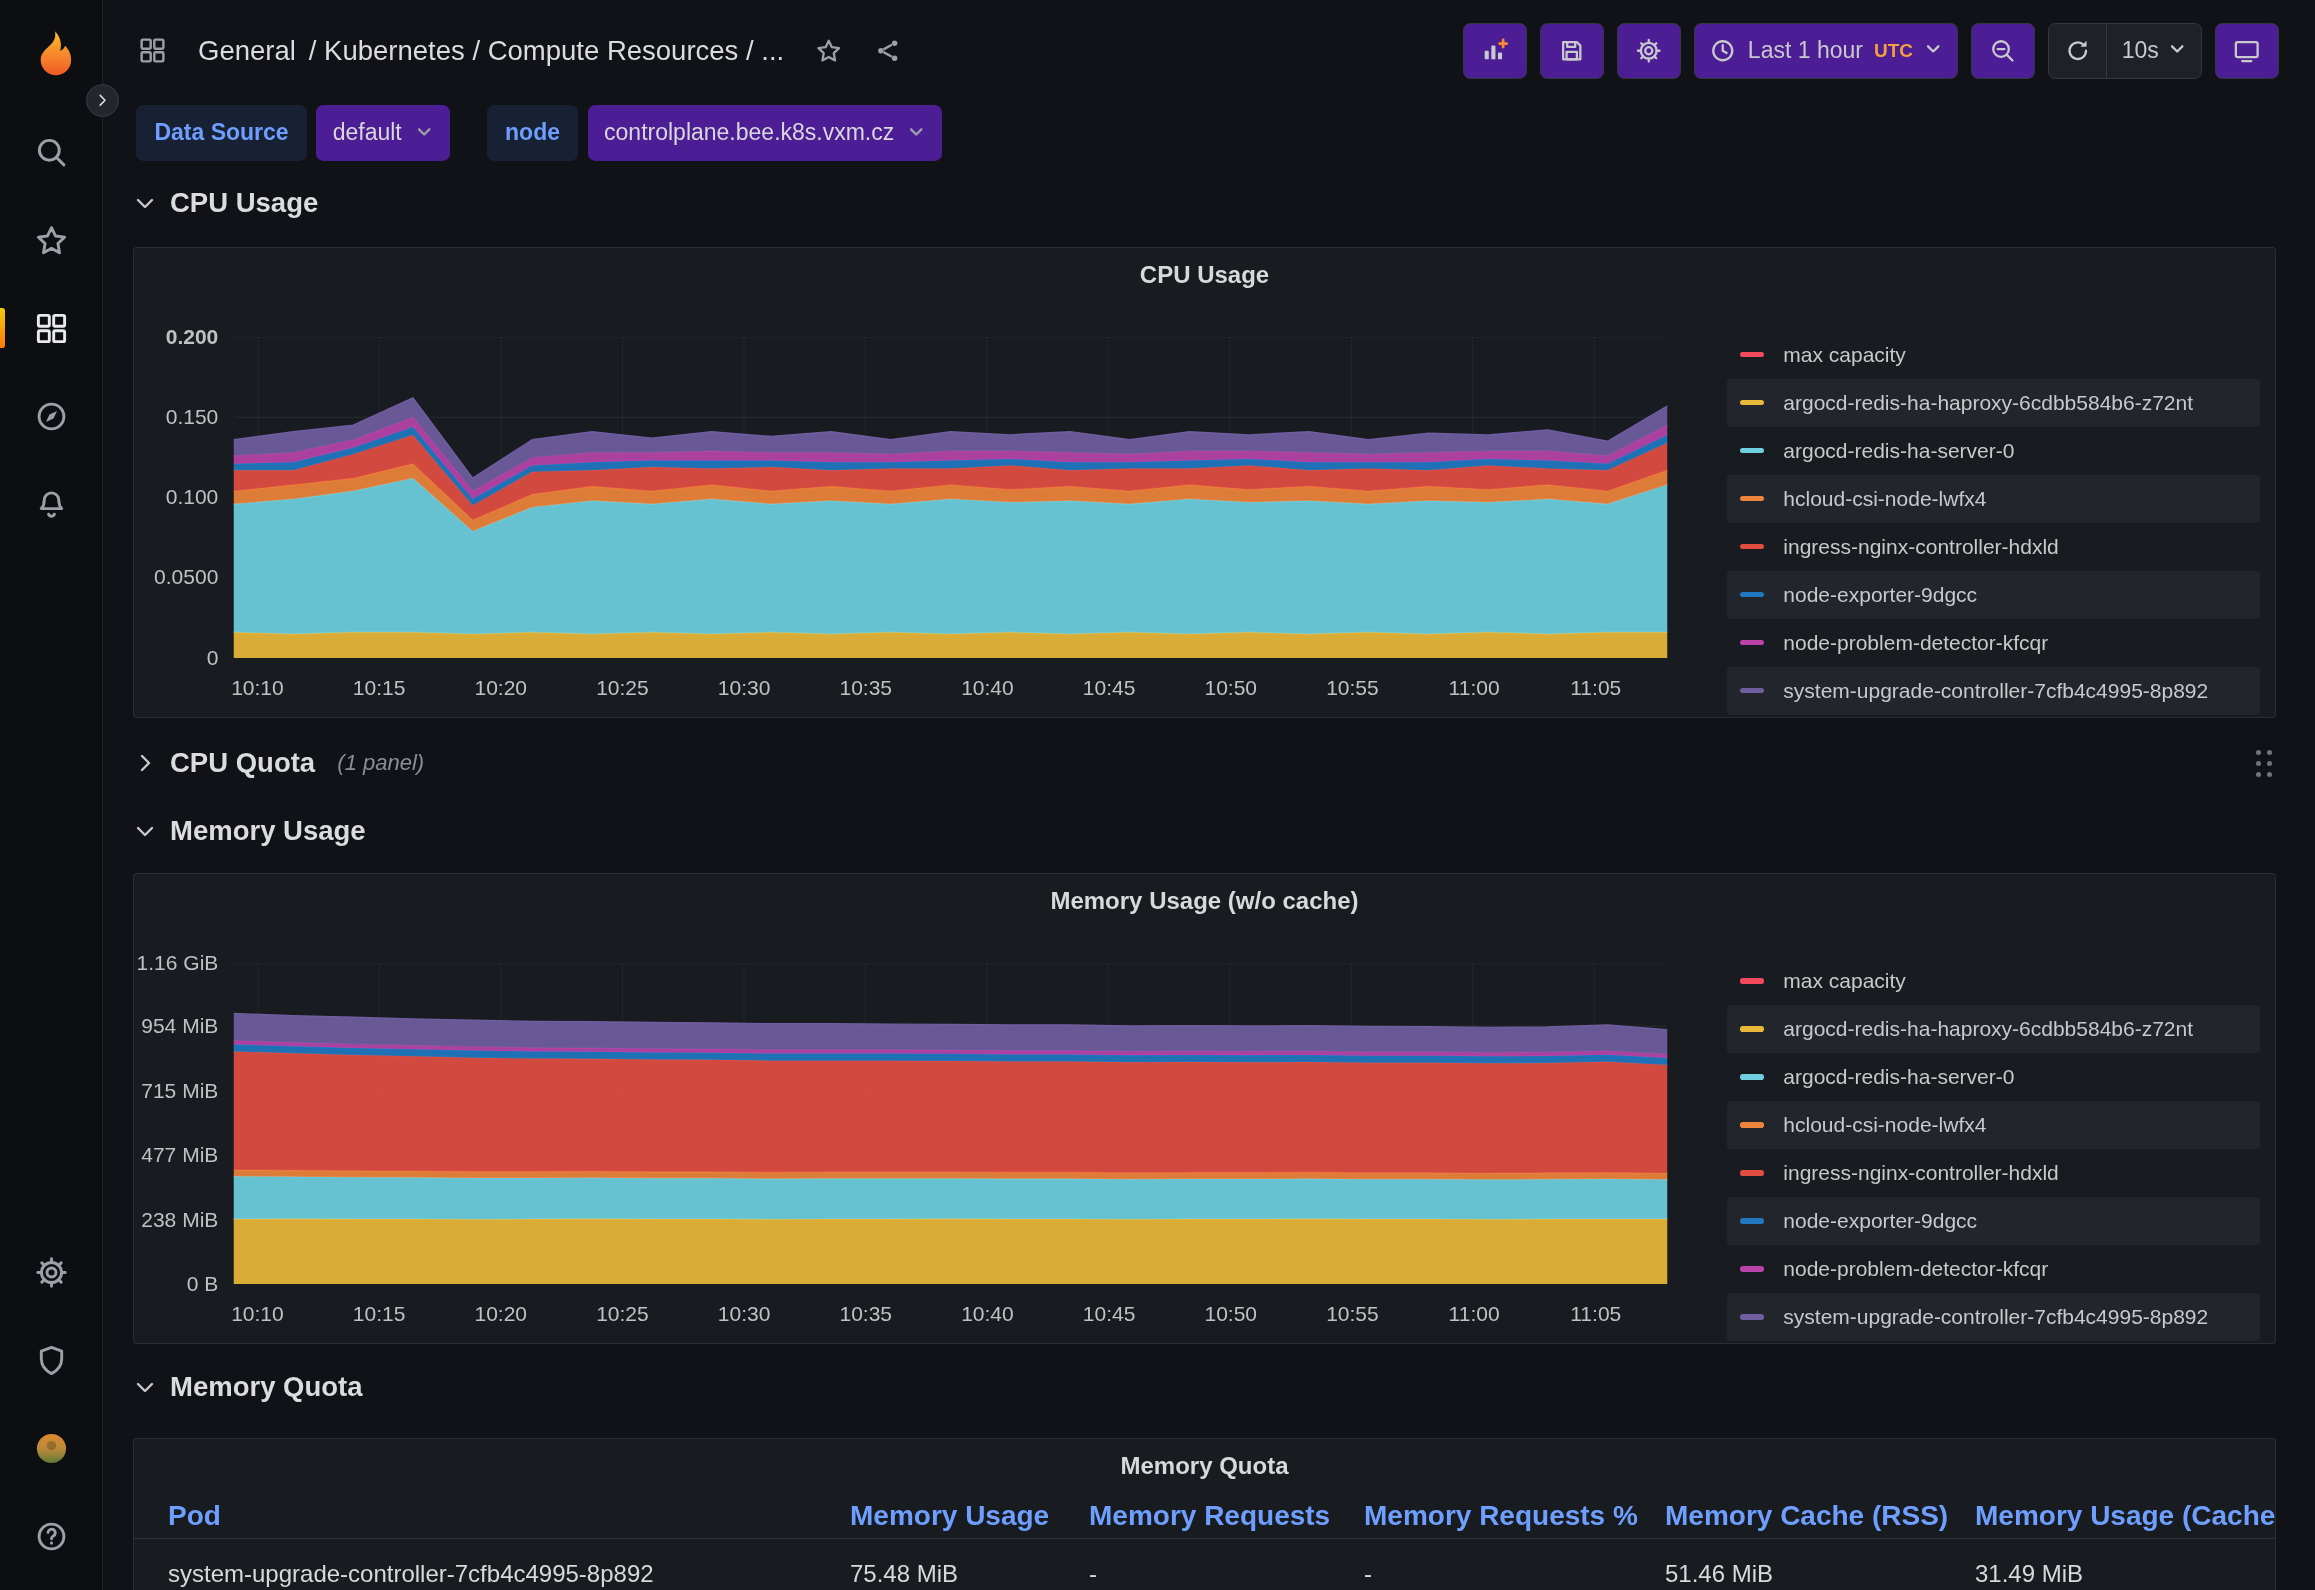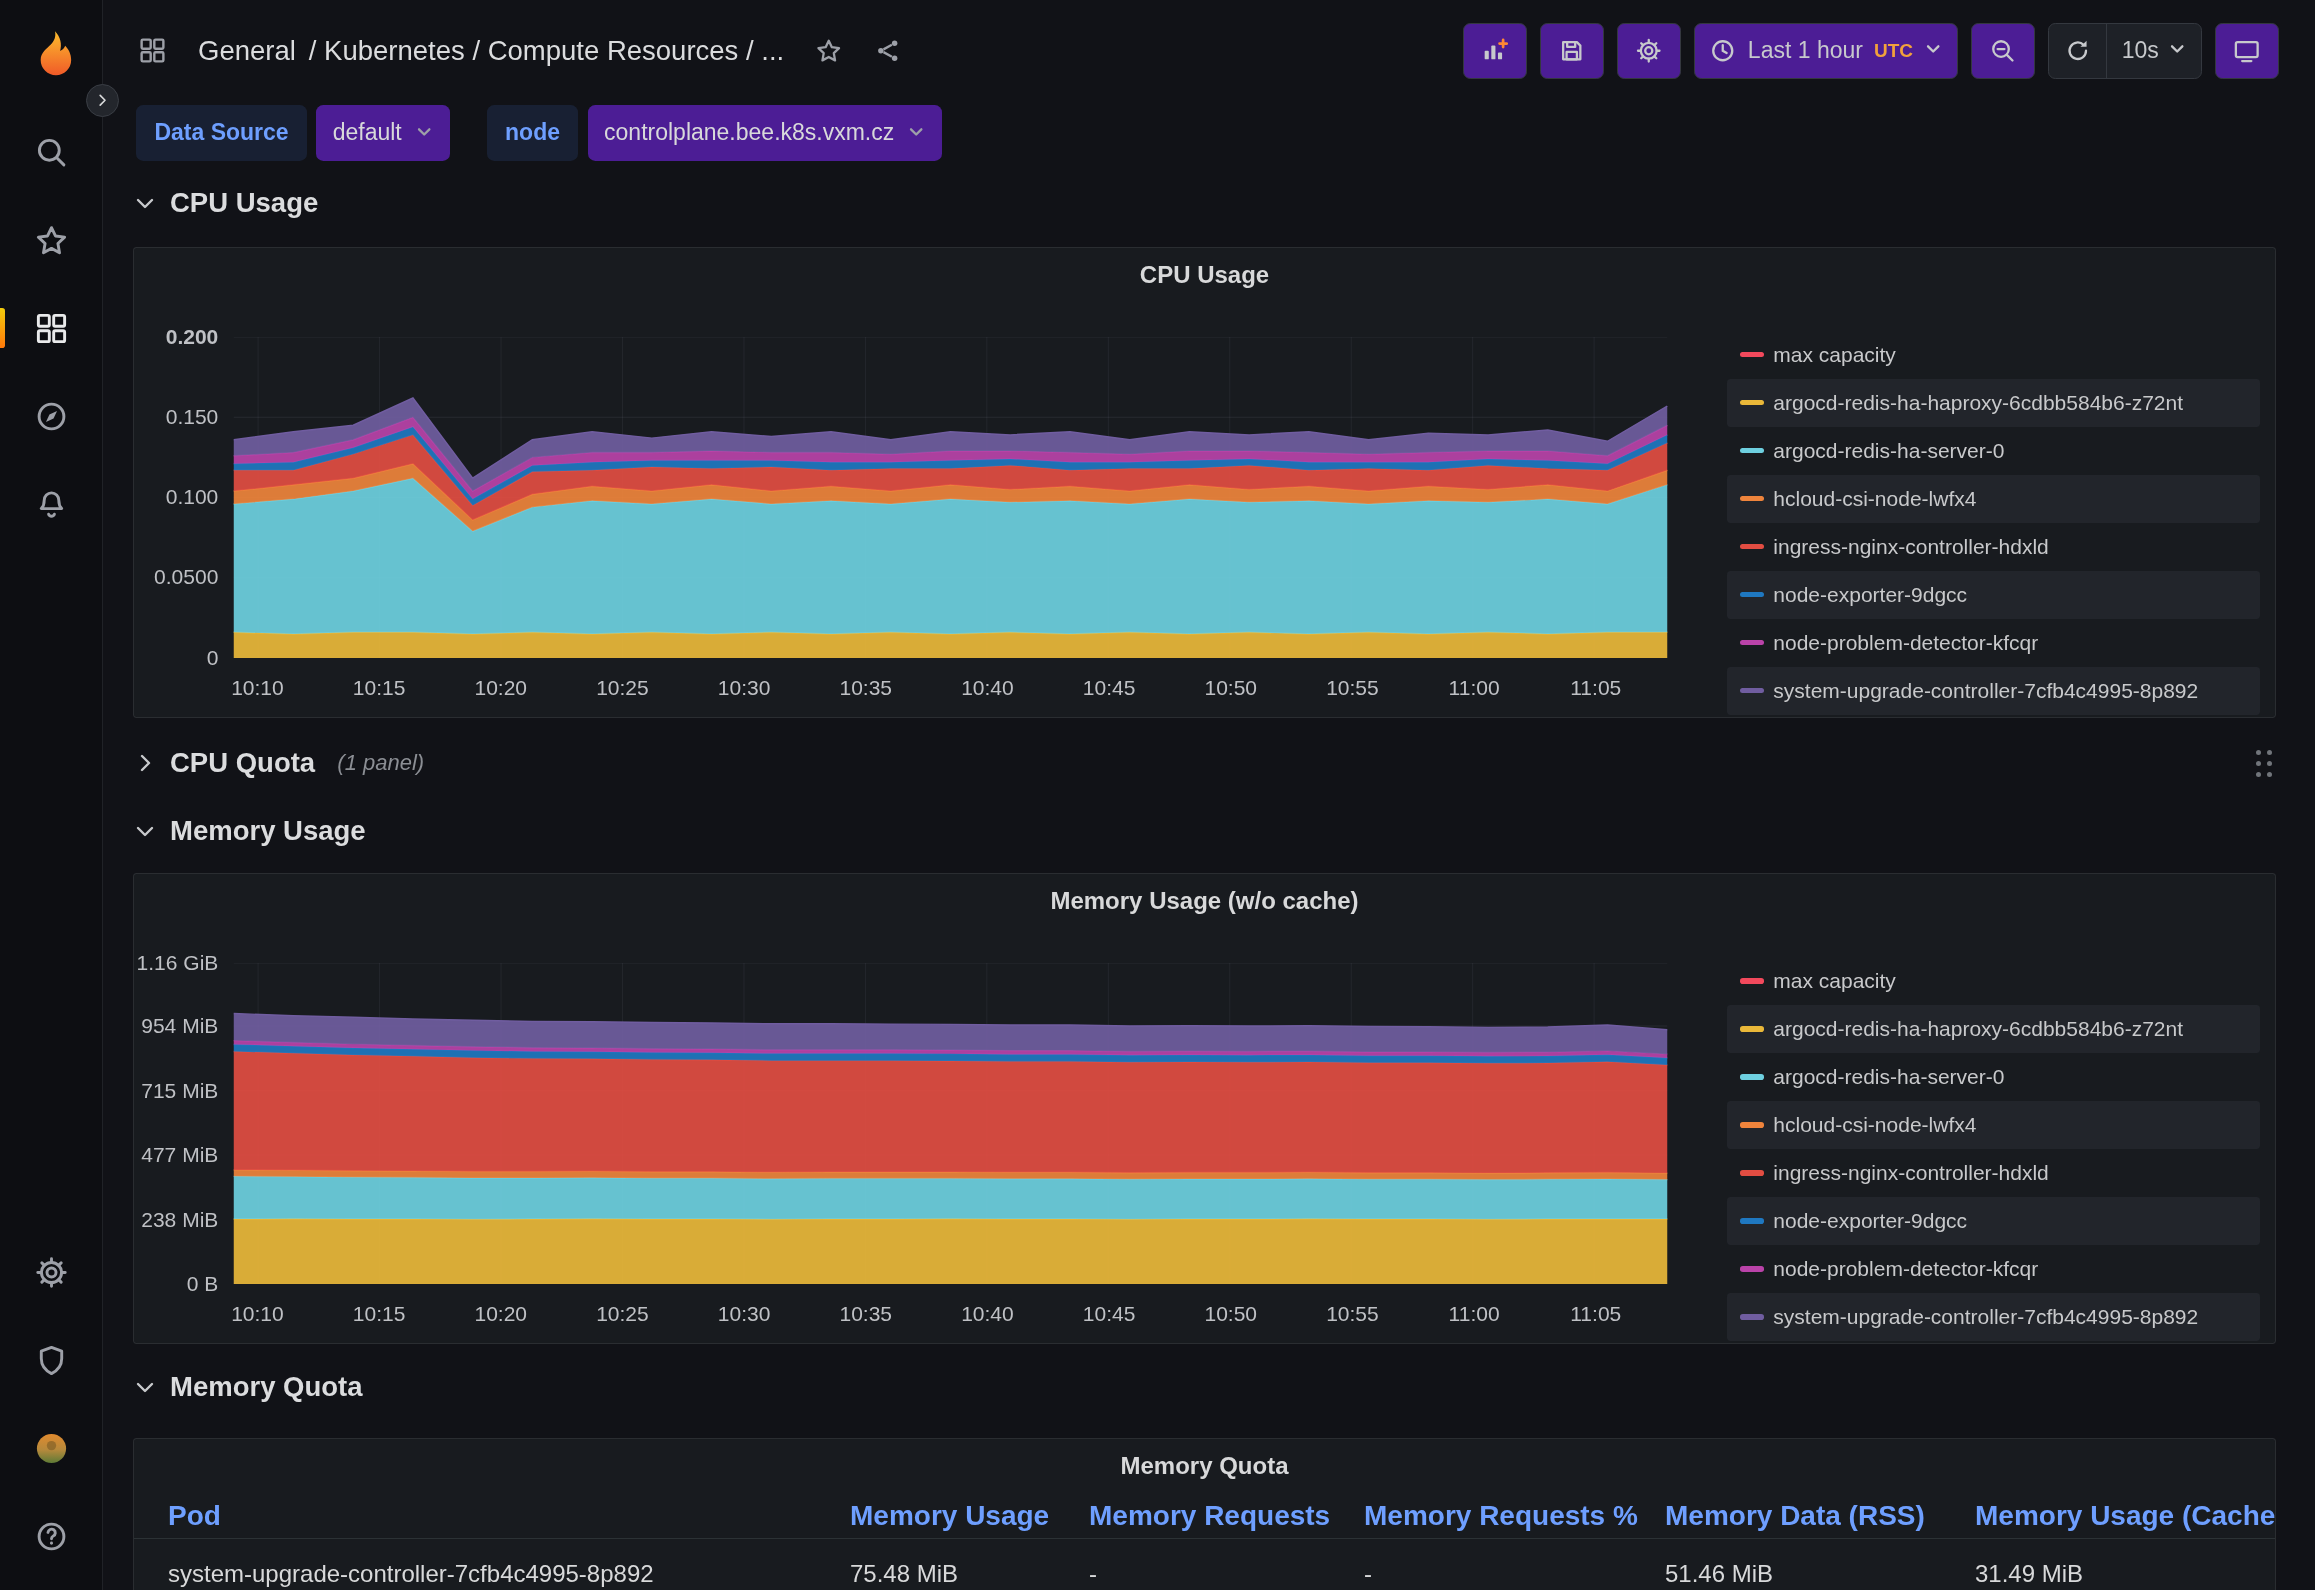--- a/index.html
+++ b/index.html
@@ -59,21 +59,21 @@
 
 .panel{position:relative;background:#181b1f;border:0.9px solid rgba(204,204,220,0.10);border-radius:3.7px;height:471px;margin-top:18.4px;}
 .panel.mem{margin-top:16.5px;}
 .panel-title{position:absolute;top:13px;left:0;right:0;text-align:center;font-size:24px;font-weight:600;color:#d8d9da;}
 .y-axis{position:absolute;left:0;top:89px;bottom:59px;width:99px;}
 .ylabel{position:absolute;right:14.7px;transform:translateY(-50%);font-size:21px;color:#bfc1c5;white-space:nowrap;}
 .plot-area{position:absolute;left:99px;right:606px;top:89px;bottom:59px;}
 .x-axis{position:absolute;left:99px;right:606px;bottom:9.2px;height:39px;}
 .xlabel{position:absolute;transform:translateX(-50%);font-size:21px;color:#bfc1c5;top:7.3px;white-space:nowrap;}
 .legend{position:absolute;right:14.7px;top:83px;width:533px;}
-.legend-item{display:flex;align-items:center;gap:9px;height:48px;padding:0 13px;border-radius:3.7px;font-size:21px;color:#c8c9cb;white-space:nowrap;overflow:hidden;cursor:pointer;}
+.legend-item{display:flex;align-items:center;gap:19px;height:48px;padding:0 13px;border-radius:3.7px;font-size:21px;color:#c8c9cb;white-space:nowrap;overflow:hidden;cursor:pointer;}
 .legend-item.alt{background:#22252b;}
 .swatch{width:24px;height:5.5px;border-radius:2.8px;flex-shrink:0;}
 
 .table-panel{position:relative;background:#181b1f;border:0.9px solid rgba(204,204,220,0.10);border-radius:3.7px;height:312px;margin-top:24px;overflow:hidden;}
 .table-header-row{position:absolute;top:61px;left:0;right:0;display:grid;grid-template-columns:682px 239px 275px 301px 310px 1fr;padding-left:34px;height:39px;border-bottom:0.9px solid #2c3235;align-items:start;}
 .th{font-size:28px;font-weight:700;color:#6e9fff;white-space:nowrap;overflow:hidden;cursor:pointer;}
 .table-body{position:absolute;top:110px;left:0;right:0;}
 .table-row{display:grid;grid-template-columns:682px 239px 275px 301px 310px 1fr;padding-left:34px;height:51px;align-items:center;}
 .td{font-size:24px;color:#d8d9da;white-space:nowrap;overflow:hidden;}
 </style>
@@ -523,21 +523,21 @@
         <span class="section-title">Memory Quota</span>
       </div>
 
       <div class="table-panel" id="table-panel">
         <div class="panel-title">Memory Quota</div>
         <div class="table-header-row">
             <div class="th">Pod</div>
             <div class="th">Memory Usage</div>
             <div class="th">Memory Requests</div>
             <div class="th">Memory Requests %</div>
-            <div class="th">Memory Data (RSS)</div>
+            <div class="th">Memory Cache (RSS)</div>
             <div class="th">Memory Usage (Cache)</div>
           </div>
         <div class="table-body">
             <div class="table-row">
               <div class="td">system-upgrade-controller-7cfb4c4995-8p892</div>
               <div class="td">75.48 MiB</div>
               <div class="td">-</div>
               <div class="td">-</div>
               <div class="td">51.46 MiB</div>
               <div class="td">31.49 MiB</div>

